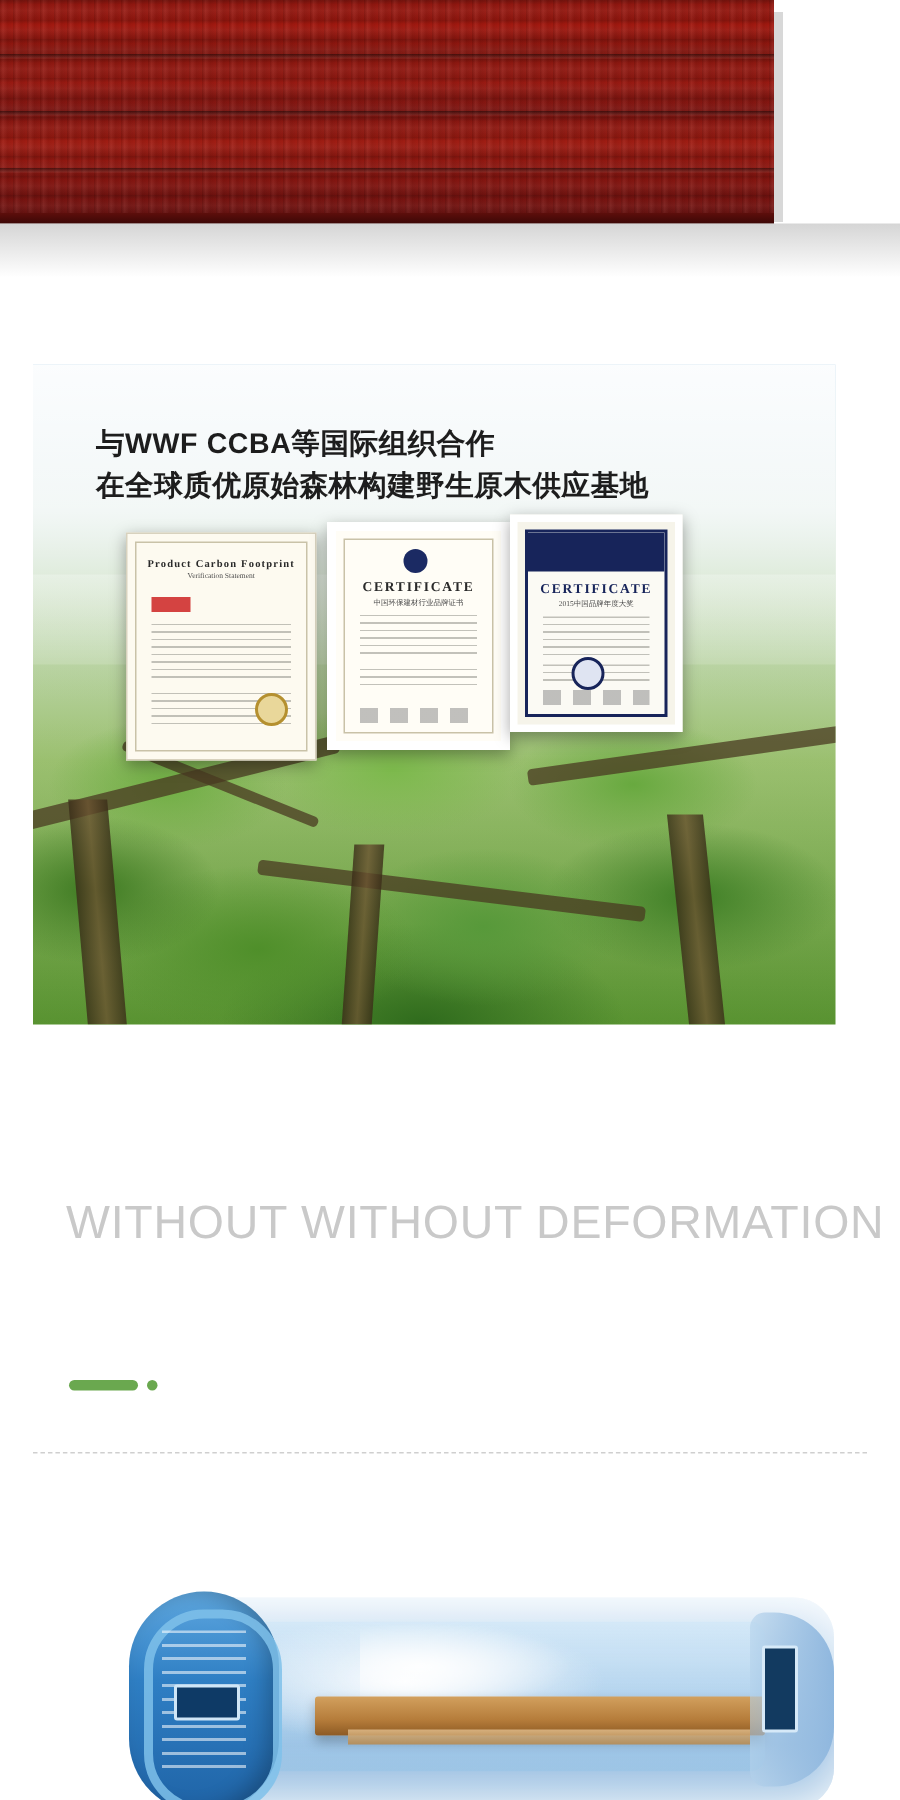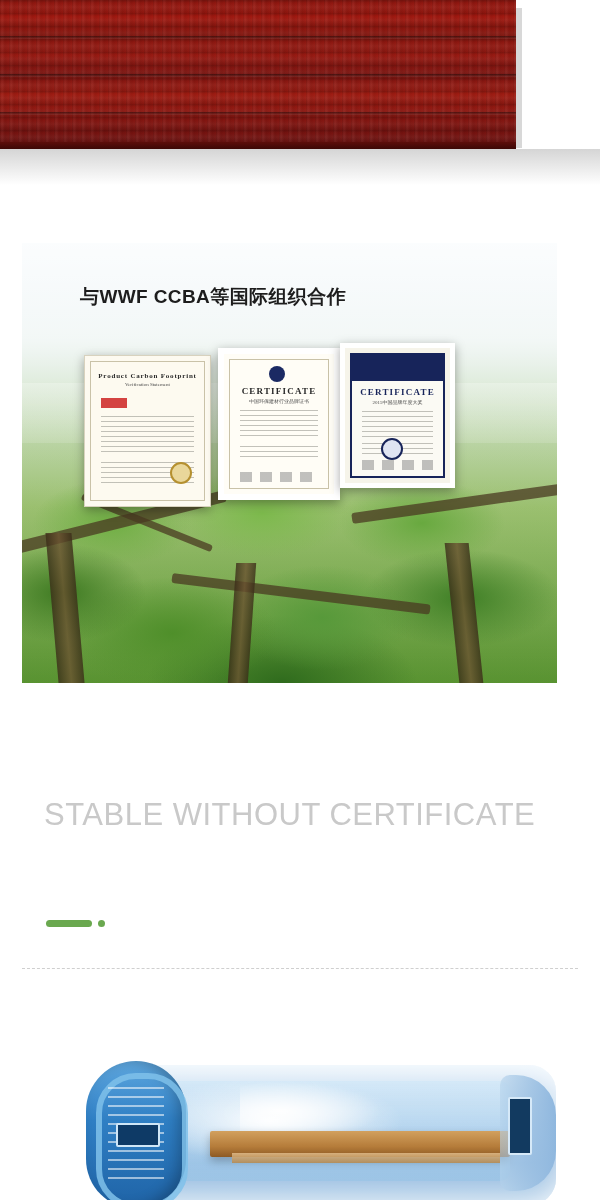--- a/index.html
+++ b/index.html
@@ -133,21 +133,21 @@
     bottom: 0;
     background: linear-gradient(90deg, #3a2c18, #6b5231, #3a2c18);
     opacity: 0.8;
   }
   .t1 { left: 30px; width: 26px; height: 150px; transform: skewX(5deg); }
   .t2 { left: 210px; width: 20px; height: 120px; transform: skewX(-4deg); }
   .t3 { left: 430px; width: 24px; height: 140px; transform: skewX(6deg); }
 
   .forest-heading {
     position: absolute;
-    left: 58px;
+    left: 42px;
     top: 40px;
     z-index: 6;
     color: #1d1d1d;
     font-weight: bold;
     font-size: 19px;
     line-height: 28px;
     letter-spacing: 0.4px;
     white-space: nowrap;
   }
 
@@ -423,20 +423,21 @@
   <div class="branch b2"></div>
   <div class="branch b3"></div>
   <div class="branch b4"></div>
   <div class="branch b5"></div>
   <div class="trunk t1"></div>
   <div class="trunk t2"></div>
   <div class="trunk t3"></div>
 
   <div class="forest-heading">
     <div>与WWF CCBA等国际组织合作</div>
+    <div>在全球质优原始森林构建野生原木供应基地</div>
   </div>
 
   <div class="cert cert-a">
     <div class="cert-inner">
       <div class="cert-title" style="top:10px;">Product Carbon Footprint</div>
       <div class="cert-sub" style="top:20px;">Verification Statement</div>
       <div class="cert-stamp" style="left:10px; top:36px;"></div>
       <div class="cert-lines" style="top:54px;"></div>
       <div class="cert-lines" style="top:100px; height:24px;"></div>
       <div class="cert-seal" style="right:12px; bottom:16px;"></div>
@@ -461,21 +462,21 @@
       <div class="cert-sub" style="top:44px; font-size:5px;">2015中国品牌年度大奖</div>
       <div class="cert-lines" style="top:56px; height:26px;"></div>
       <div class="cert-lines" style="top:88px; height:12px;"></div>
       <div class="cert-seal" style="right:40px; bottom:16px; border-color:#17245a; background:#dfe4f2;"></div>
       <div class="cert-logos"></div>
     </div>
   </div>
 </div>
 
 <div class="headline">
-  <div class="en">STABLE WITHOUT CERTIFICATE</div>
+  <div class="en">WITHOUT WITHOUT DEFORMATION</div>
 </div>
 
 <div class="rule">
   <div class="rule-bar"></div>
   <div class="rule-dot"></div>
 </div>
 
 <div class="dotted-divider"></div>
 
 <div class="machine-section">

